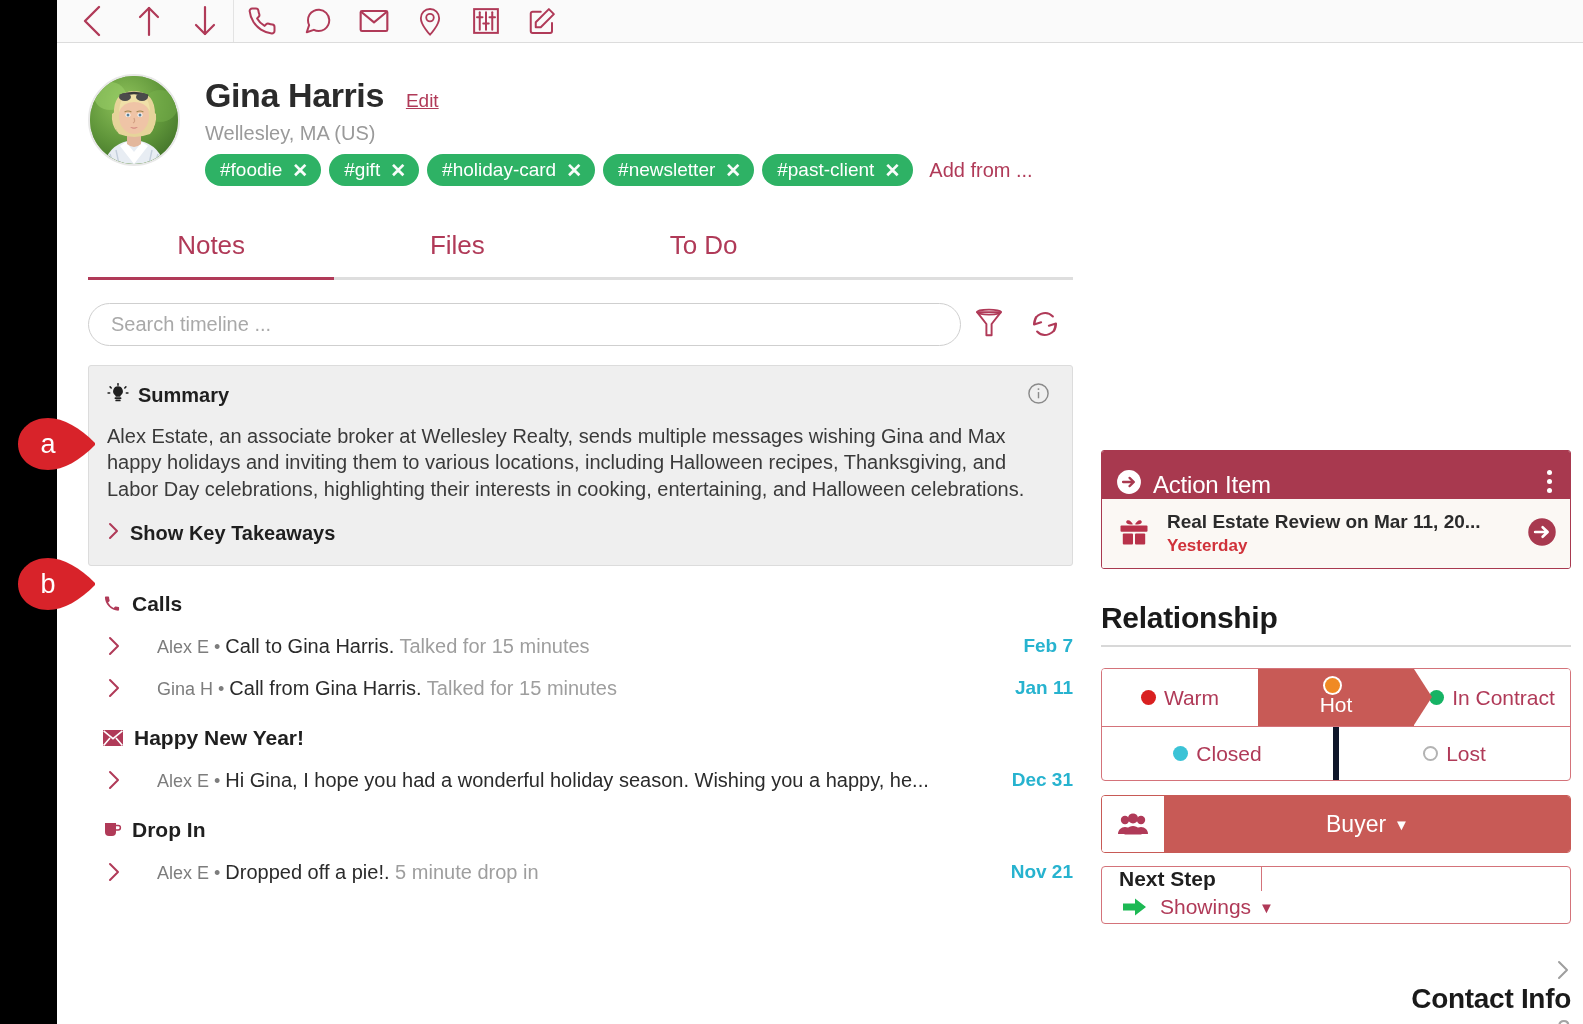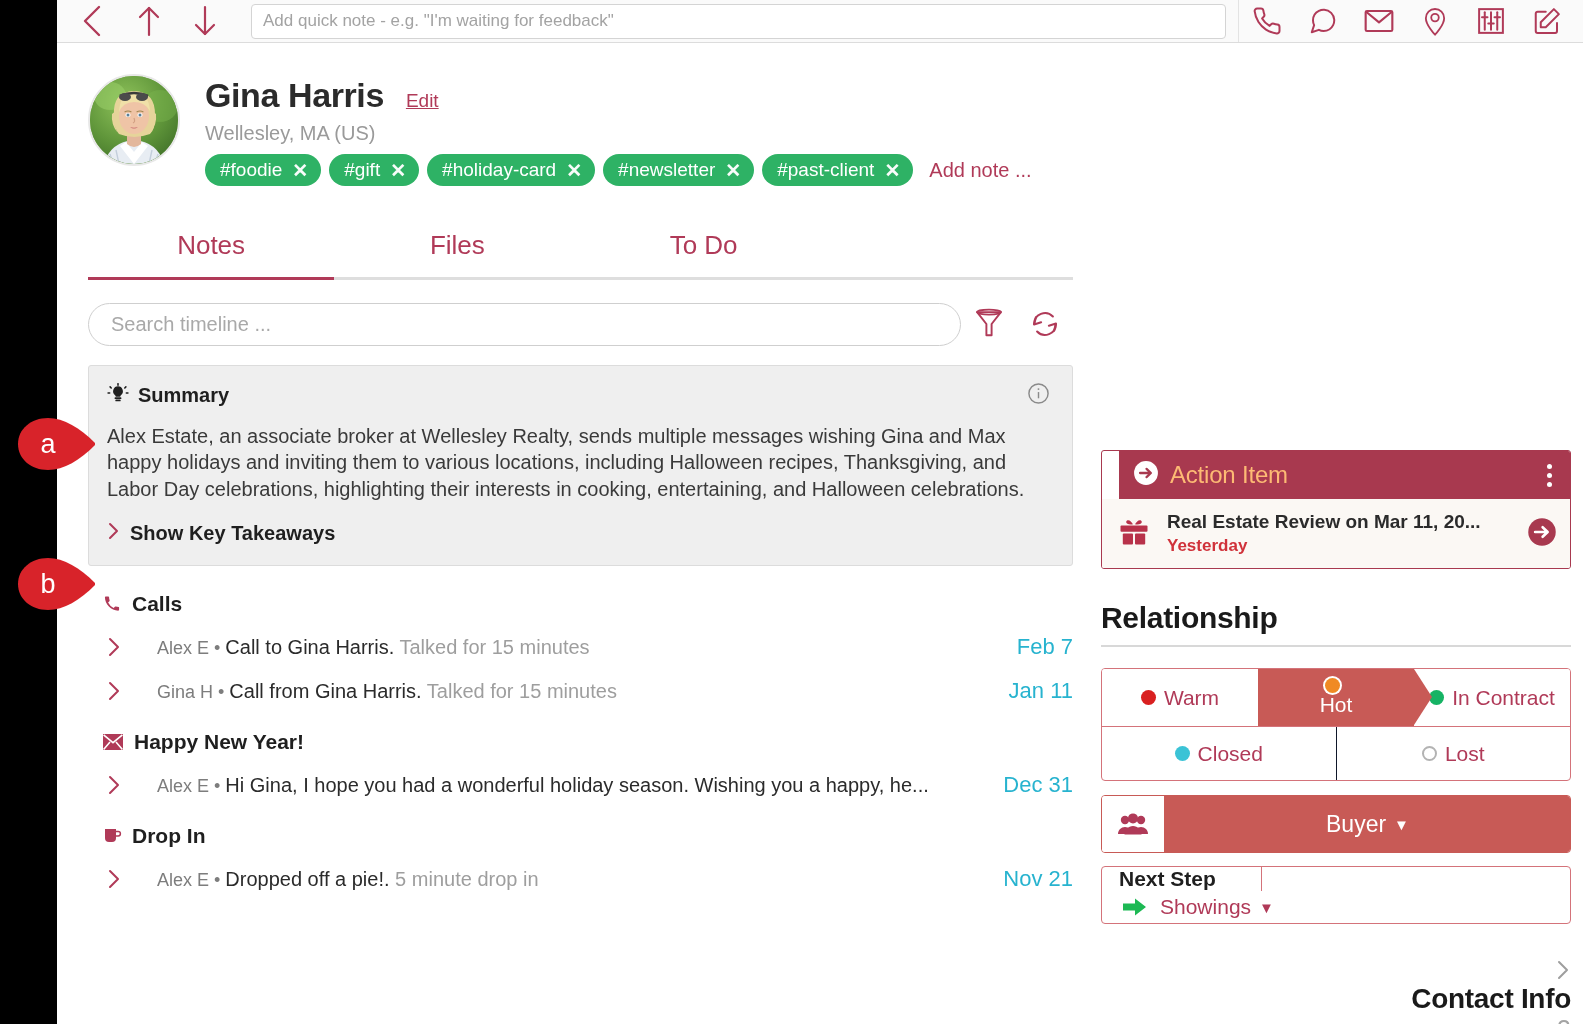--- a/index.html
+++ b/index.html
@@ -232,39 +232,38 @@
     color: #2b2b2b;
     white-space: nowrap;
     overflow: hidden;
     text-overflow: ellipsis;
     flex: 1;
   }
   .tl-who { color: #7d7d7d; font-size: 18px; }
   .tl-dim { color: #9e9e9e; }
   .tl-date {
     margin-left: 14px;
-    font-size: 22px; font-weight: normal;
+    font-size: 19px; font-weight: bold;
     color: #27b3cf;
     flex: none;
   }
 
   
   .action-card {
     margin-top: 264px;
     border: 1px solid #a8394f;
     border-radius: 3px;
     overflow: hidden;
   }
   .action-head {
     background: #a8394f;
     height: 48px;
-    display: flex; align-items: center;
+    display: flex; align-items: flex-end;
     padding: 0 12px 0 14px;
-    color: #fdba74;
-    margin-left: 17px;
+    color: #ffffff;
   }
   .action-head-title {
     font-size: 24px; margin-left: 11px; letter-spacing: -0.2px;
   }
   .kebab { margin-left: auto; display: flex; flex-direction: column; gap: 4px; cursor: pointer; padding: 6px; }
   .kebab i { width: 5px; height: 5px; border-radius: 50%; background: #fff; display: block; }
   .action-body {
     background: #fbf8f4;
     display: flex; align-items: center;
     padding: 12px 13px 12px 16px;
@@ -319,21 +318,21 @@
   .rel-cell.active::after {
     content: ""; position: absolute; right: -18px; top: 0;
     border-top: 28.5px solid transparent;
     border-bottom: 28.5px solid transparent;
     border-left: 18px solid #c85a56;
   }
   .rel-row2 {
     display: flex; height: 54px;
     border-top: 1px solid #d4737a;
   }
-  .rel-row2 .rel-cell + .rel-cell { border-left: 1px solid #0f172a; }
+  .rel-row2 .rel-cell + .rel-cell { border-left: 6px solid #0f172a; }
   .dot-hollow {
     width: 15px; height: 15px; border-radius: 50%;
     border: 2px solid #b3b3b3; margin-right: 8px; flex: none;
     background: transparent;
   }
 
   
   .buyer-row {
     margin-top: 14px;
     display: flex;
@@ -440,21 +439,20 @@
             <polyline points="4,13 13,4 22,13"></polyline>
           </svg>
       </div>
       <div class="tb-icon">
         <svg width="26" height="34" viewBox="0 0 26 34" fill="none" stroke="#b03a58" stroke-width="2.2" stroke-linecap="round" stroke-linejoin="round">
             <line x1="13" y1="3" x2="13" y2="30"></line>
             <polyline points="4,21 13,30 22,21"></polyline>
           </svg>
       </div>
 
-      <input class="quicknote" value="" placeholder="Add quick note - e.g. &quot;I'm waiting for feedback&quot;" style="">
 
       <div class="tb-right">
         <div class="tb-sep"></div>
         <div class="tb-icon">
           <svg width="30" height="30" viewBox="0 0 24 24" fill="none" stroke="#b03a58" stroke-width="1.6" stroke-linecap="round" stroke-linejoin="round">
               <path d="M22 16.92v3a2 2 0 0 1-2.18 2 19.79 19.79 0 0 1-8.63-3.07 19.5 19.5 0 0 1-6-6 19.79 19.79 0 0 1-3.07-8.67A2 2 0 0 1 4.11 2h3a2 2 0 0 1 2 1.72c.13.96.36 1.9.7 2.81a2 2 0 0 1-.45 2.11L8.09 9.91a16 16 0 0 0 6 6l1.27-1.27a2 2 0 0 1 2.11-.45c.91.34 1.85.57 2.81.7A2 2 0 0 1 22 16.92z"></path>
             </svg>
         </div>
         <div class="tb-icon">
           <svg width="30" height="30" viewBox="0 0 24 24" fill="none" stroke="#b03a58" stroke-width="1.6" stroke-linecap="round" stroke-linejoin="round">
@@ -556,21 +554,21 @@
               <span class="x">✕</span>
             </div>
           <div class="tag">
               <span>#newsletter</span>
               <span class="x">✕</span>
             </div>
           <div class="tag">
               <span>#past-client</span>
               <span class="x">✕</span>
             </div>
-          <div class="add-tags">Add note ...</div>
+          <div class="add-tags">Add from ...</div>
         </div>
       </div>
     </div>
 
     <div class="body-cols">
 
       <div class="col-main">
 
         <div class="tabs">
           <div class="tab">Notes</div>

